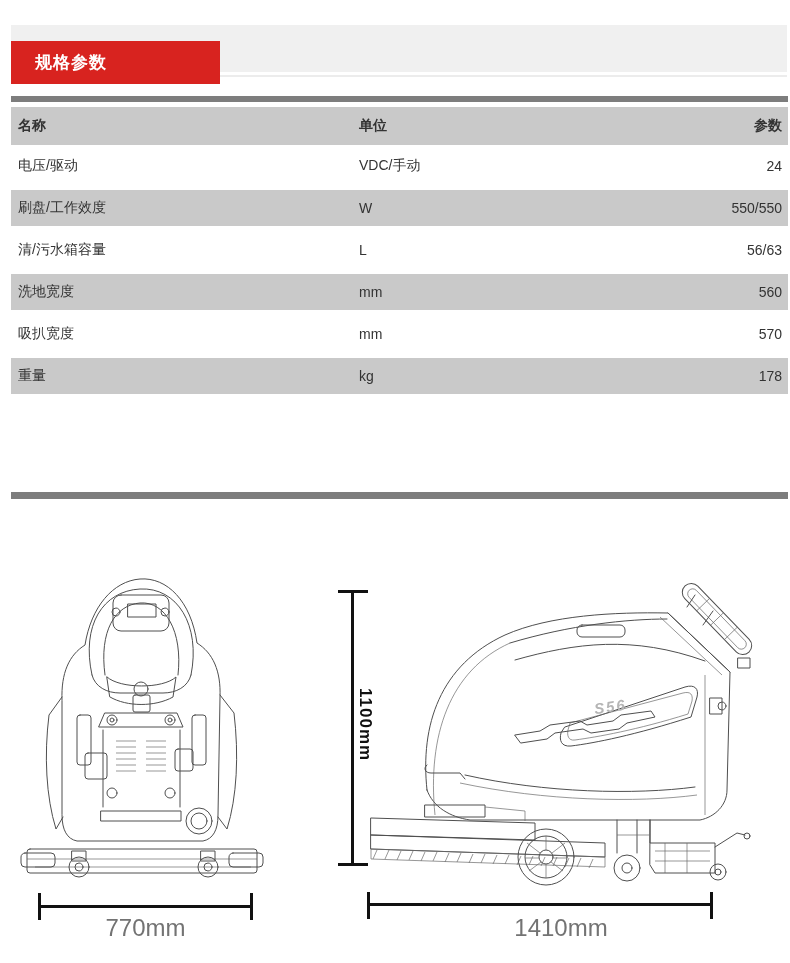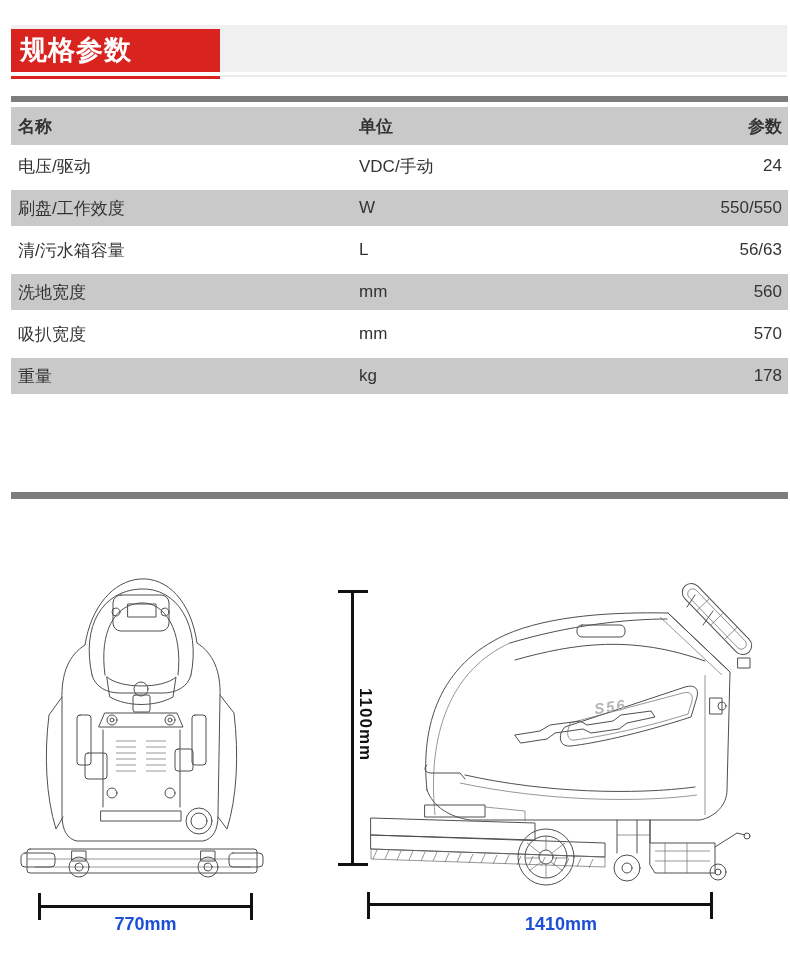--- a/index.html
+++ b/index.html
@@ -2,49 +2,49 @@
 <html><head>
 <meta charset="utf-8">
 <style>
   html,body{margin:0;padding:0;background:#fff;}
   .page{position:relative;width:790px;height:963px;background:#ffffff;overflow:hidden;
         font-family:"Liberation Sans","DejaVu Sans",sans-serif;color:#333;}
 
   
   .hdr-bar{position:absolute;left:11px;top:25px;width:776px;height:47px;background:#f0f0f0;}
   .hdr-underline-light{position:absolute;left:220px;top:75px;width:567px;height:2px;background:#ececec;}
-  .hdr-badge{position:absolute;left:11px;top:29px;width:209px;height:43px;background:#d8231f;
-             color:#fff;font-size:27px;font-weight:bold;line-height:43px;padding-left:9px;
+  .hdr-badge{position:absolute;left:11px;top:41px;width:209px;height:43px;background:#d8231f;
+             color:#fff;font-size:17px;font-weight:bold;line-height:43px;padding-left:24px;
              box-sizing:border-box;letter-spacing:1px;}
   .hdr-badge-underline{position:absolute;left:11px;top:76px;width:209px;height:3px;background:#d8231f;}
 
   
   .bar-dark-top{position:absolute;left:11px;top:96px;width:777px;height:6px;background:#7d7d7d;}
   .bar-dark-bottom{position:absolute;left:11px;top:492px;width:777px;height:7px;background:#7d7d7d;}
   table.spec{position:absolute;left:11px;top:107px;width:777px;border-collapse:separate;
-             border-spacing:0;table-layout:fixed;font-size:17px;color:#333;}
+             border-spacing:0;table-layout:fixed;font-size:14px;color:#333;}
   table.spec col.c1{width:348px;} table.spec col.c2{width:277px;} table.spec col.c3{width:152px;}
   table.spec th{background:#c9c9c9;height:38px;font-weight:bold;text-align:left;padding:0;}
   table.spec th.first, table.spec td.first{padding-left:7px;}
   table.spec th.last, table.spec td.last{text-align:right;padding-right:6px;}
   table.spec td{height:42px;padding:0;box-sizing:border-box;}
   table.spec tbody tr:nth-child(even) td{background:#c9c9c9;
       border-top:3px solid #fff;border-bottom:3px solid #fff;}
 
   
   .draw{position:absolute;}
   svg{display:block;}
   .mline{stroke:#4f4f4f;stroke-width:1;fill:none;stroke-linecap:round;stroke-linejoin:round;}
   .mthin{stroke:#6a6a6a;stroke-width:0.7;fill:none;}
   .model-label{position:absolute;left:594px;top:698px;font-size:15px;font-weight:bold;
                font-style:italic;color:#b5b5b5;letter-spacing:2px;transform:rotate(-8deg);}
 
   
   .dim{position:absolute;background:#111;}
-  .dim-label{position:absolute;font-size:18px;font-weight:bold;color:#1d4ed8;text-align:center;}
+  .dim-label{position:absolute;font-size:24px;font-weight:normal;color:#737373;text-align:center;}
   .dim-label-v{position:absolute;font-size:17px;font-weight:bold;color:#111;
                writing-mode:vertical-rl;text-orientation:sideways;letter-spacing:1px;}
 </style>
 </head>
 <body>
 
 <div class="page">
 
   <div class="hdr-bar"></div>
   <div class="hdr-underline-light"></div>

